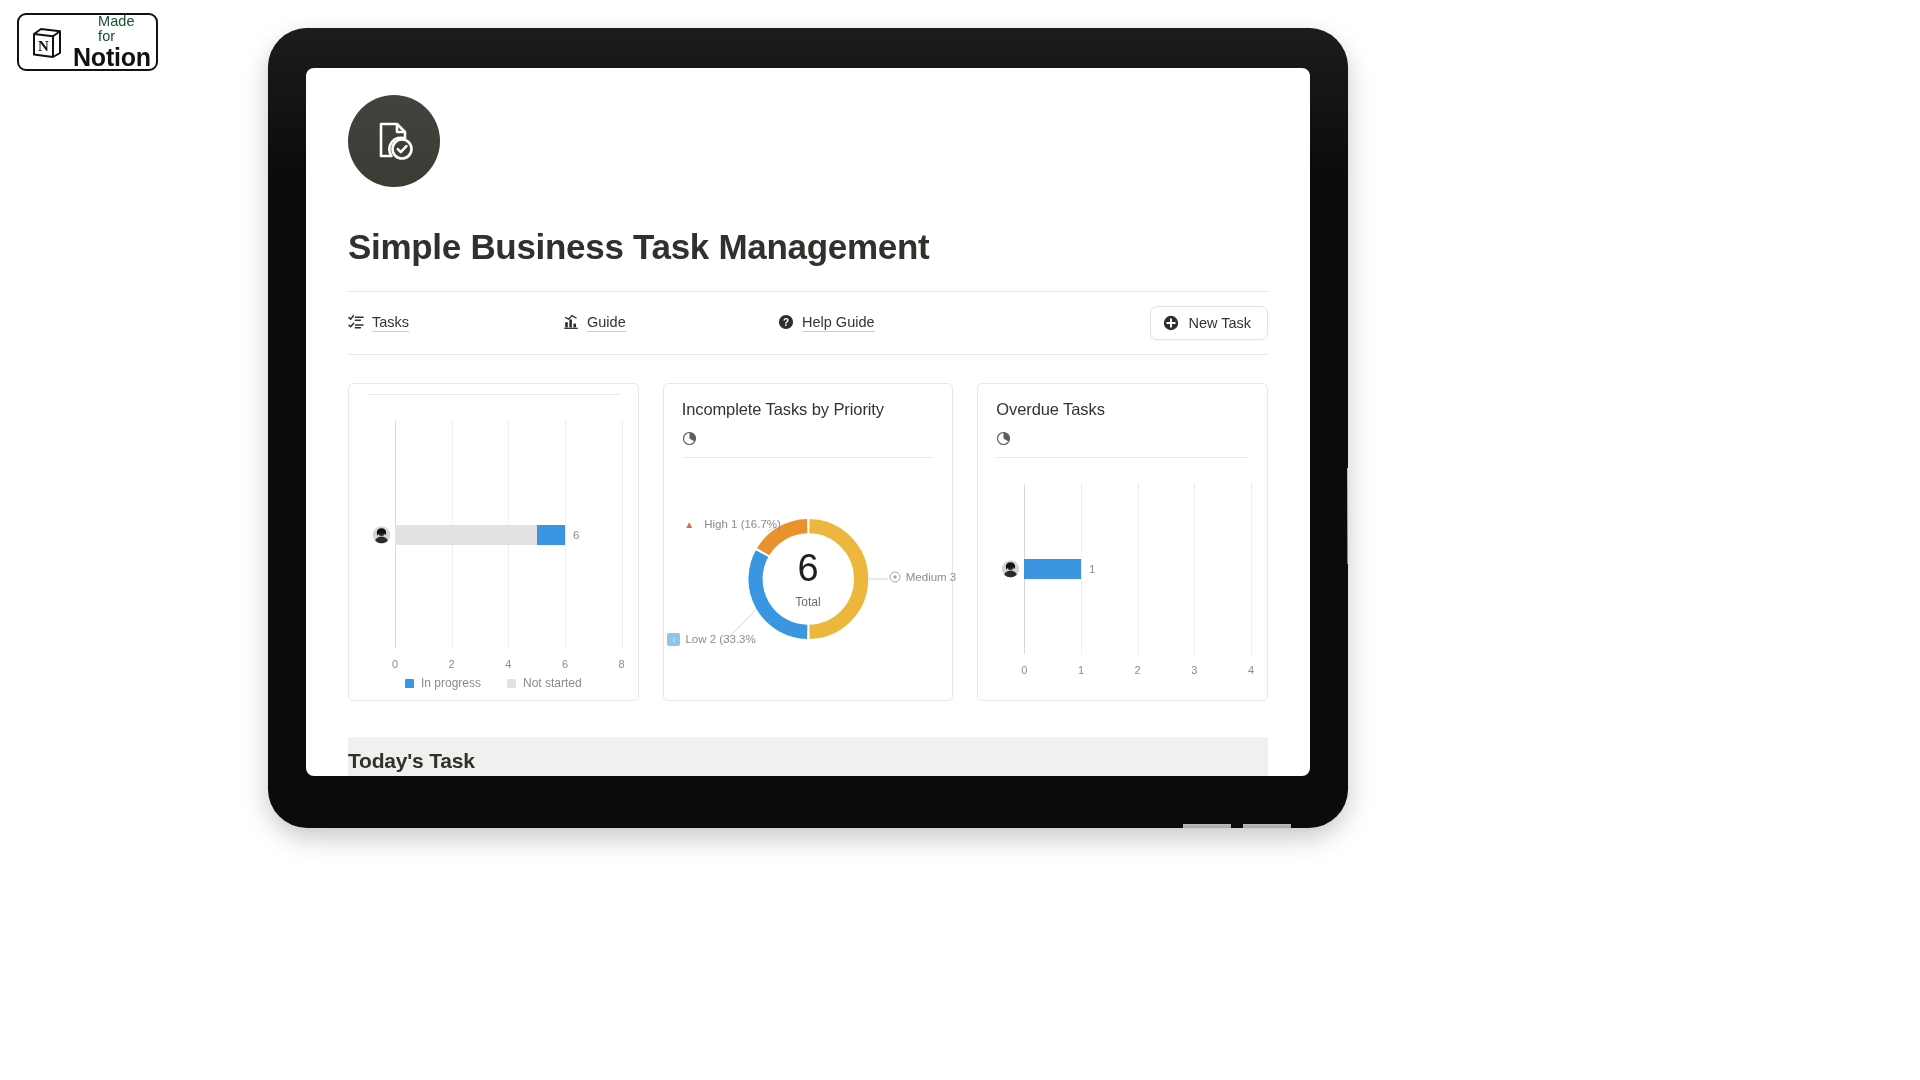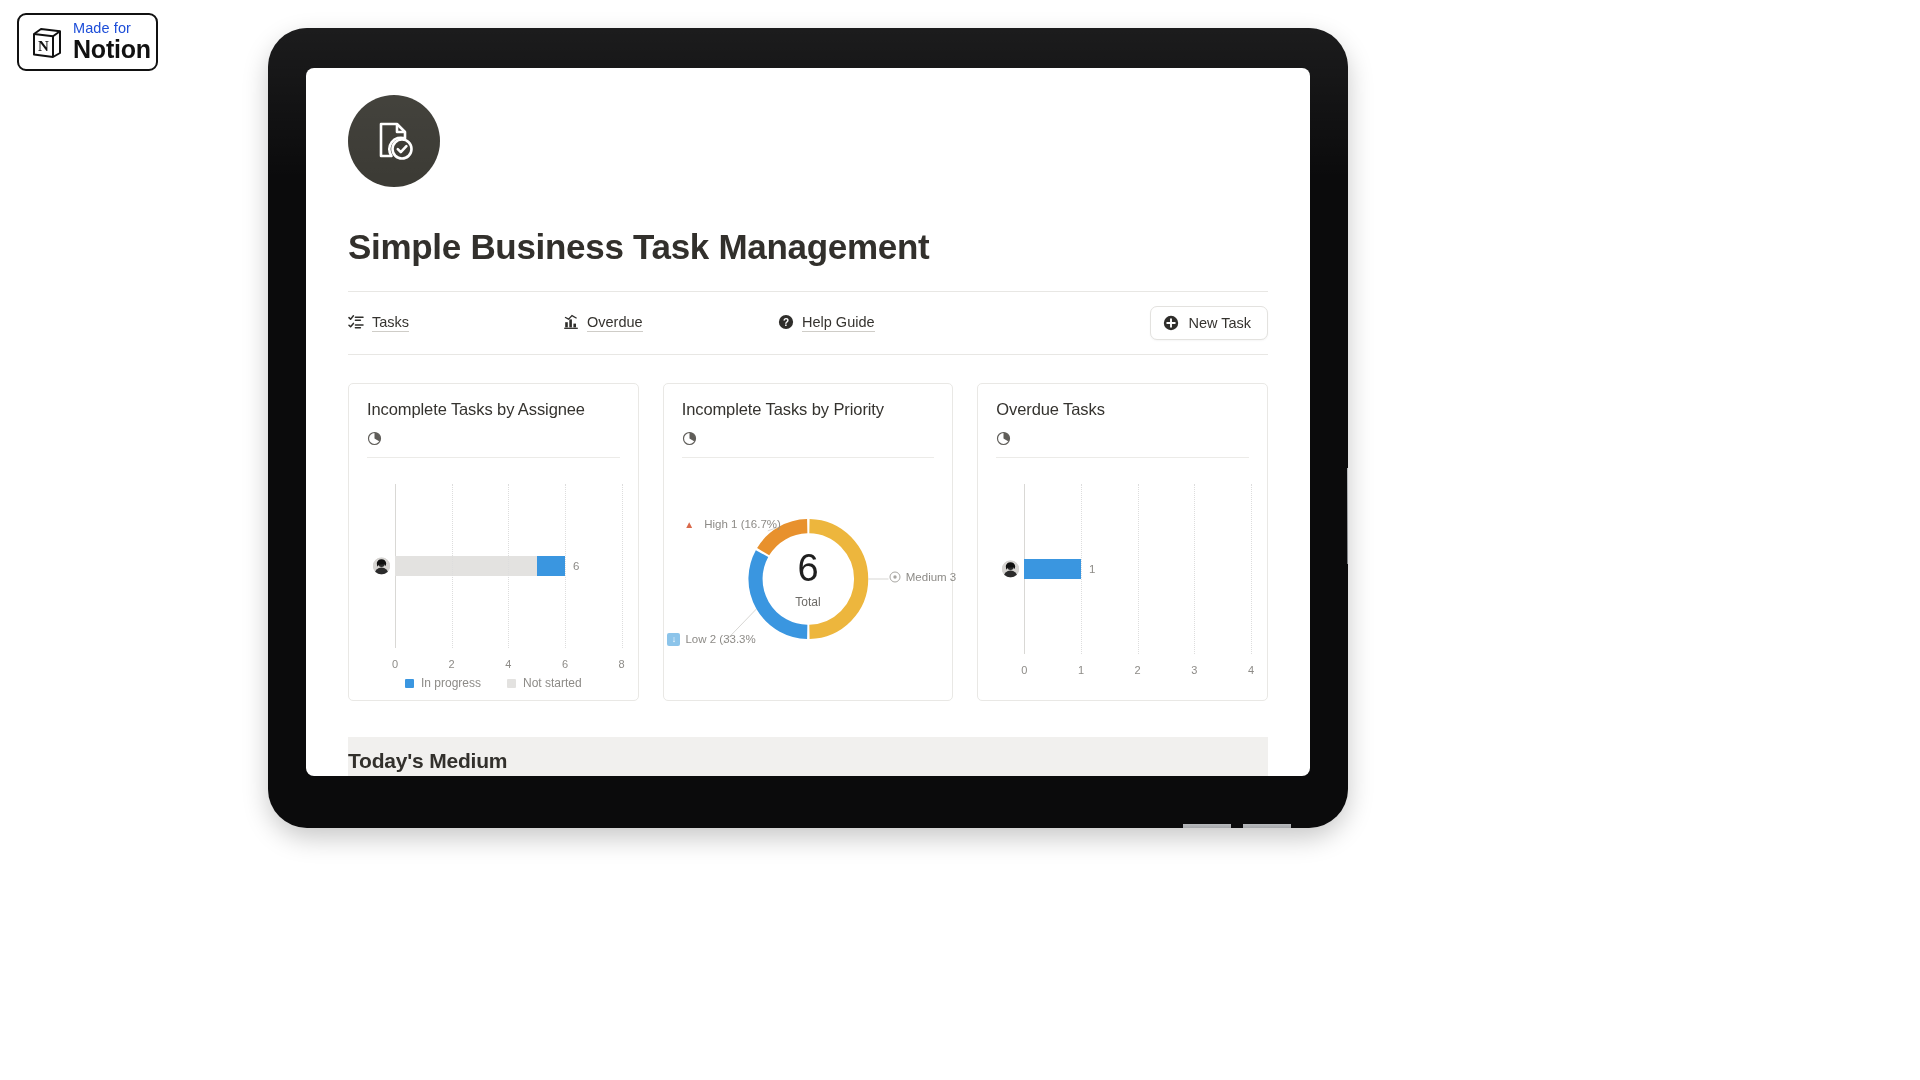--- a/index.html
+++ b/index.html
@@ -15,21 +15,21 @@
     position: absolute; left: 17px; top: 13px;
     width: 141px; height: 58px;
     border: 2px solid #111; border-radius: 9px;
     background: #fff;
     display: flex; align-items: center; gap: 9px;
     padding: 0 11px;
   }
   #notion-badge .cube { width: 34px; height: 34px; position: relative; flex: 0 0 auto; }
   #notion-badge .cube svg { display: block; }
   #notion-badge .txt { line-height: 1.05; }
-  #notion-badge .made { font-size: 14.5px; color: #1d4ed8; letter-spacing: .1px; }
+  #notion-badge .made { font-size: 14.5px; color: #14532d; letter-spacing: .1px; margin-left: 25px; }
   #notion-badge .notion { font-size: 25px; font-weight: 700; color: #111; letter-spacing: -.2px; }
 
   
   #tablet {
     position: absolute; left: 268px; top: 28px;
     width: 1080px; height: 800px;
     border-radius: 42px;
     background: linear-gradient(180deg,#8e9094 0%,#6f7175 4%,#4a4c50 10%,#3b3d41 50%,#4a4c50 90%,#97999d 99%);
     padding: 0;
     box-shadow: 0 10px 26px rgba(0,0,0,.22);
@@ -234,21 +234,21 @@
           <div class="nav-item" id="nav-charts">
             <span class="nav-ico">
               <svg width="16" height="16" viewBox="0 0 16 16">
                 <rect x="2.2" y="8.2" width="2.6" height="5.2" fill="#2f2e2b"></rect>
                 <rect x="6.3" y="5.4" width="2.6" height="8" fill="#2f2e2b"></rect>
                 <rect x="10.4" y="9.6" width="2.6" height="3.8" fill="#2f2e2b"></rect>
                 <path d="M2 3.2 l3.6 1.9 L9 1.6 l4.6 2.6" fill="none" stroke="#2f2e2b" stroke-width="1.3"></path>
                 <path d="M1.2 14.3 H14.8" stroke="#2f2e2b" stroke-width="1.3"></path>
               </svg>
             </span>
-            <span class="nav-label">Overdue</span>
+            <span class="nav-label">Guide</span>
           </div>
 
           <div class="nav-item" id="nav-help">
             <span class="nav-ico">
               <svg width="16" height="16" viewBox="0 0 16 16">
                 <circle cx="8" cy="8" r="7.1" fill="#2f2e2b"></circle>
                 <text x="8" y="11.9" font-family="Liberation Sans, sans-serif" font-size="10" font-weight="700" fill="#fff" text-anchor="middle">?</text>
               </svg>
             </span>
             <span class="nav-label">Help Guide</span>
@@ -263,31 +263,20 @@
             </span>
             <span>New Task</span>
           </div>
         </div>
 
         <div class="rule" style="margin-top:0"></div>
 
         <div id="cards">
 
           <div class="card">
-            <div class="card-head">
-              <div class="card-title">Incomplete Tasks by Assignee</div>
-              <div class="card-sub">
-                <span>
-                  <svg width="15" height="15" viewBox="0 0 16 16" style="display:block">
-                    <circle cx="8" cy="8" r="6.4" fill="none" stroke="#5f5d59" stroke-width="1.25"></circle>
-                    <path d="M8 8 V1.6 A6.4 6.4 0 0 1 13.4 11.1 Z" fill="#5f5d59"></path>
-                  </svg>
-                </span>
-              </div>
-            </div>
             <div class="card-divider"></div>
             <div class="card-body">
               <div class="barchart">
                 <div class="plot" id="plot1">
                   <div class="axisline"></div>
 
                   <div class="bar-row">
                     <span class="row-avatar">
                       <svg width="17" height="17" viewBox="0 0 17 17">
                         <rect width="17" height="17" fill="#d7d5d2"></rect>
@@ -415,19 +404,19 @@
                     <div class="ticklabel" style="left: 75%;">3</div>
                     <div class="gridline" style="left: 100%;"></div>
                     <div class="ticklabel" style="left: 100%;">4</div>
                   </div>
               </div>
             </div>
           </div>
         </div>
 
         <div id="today-band">
-          <div id="today-title">Today's Medium</div>
+          <div id="today-title">Today's Task</div>
         </div>
 
       </div>
     </div>
   </div>
 </div>
 
 </body></html>

